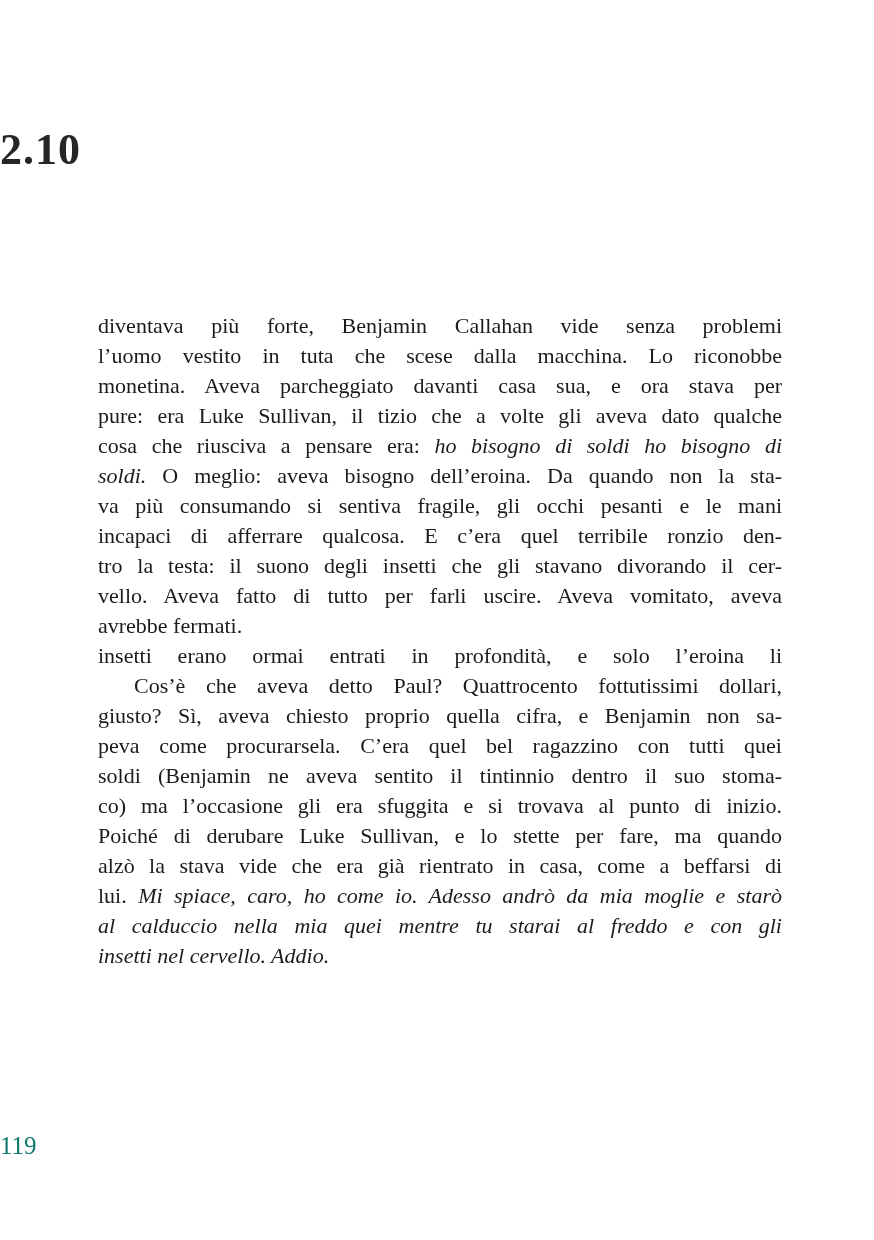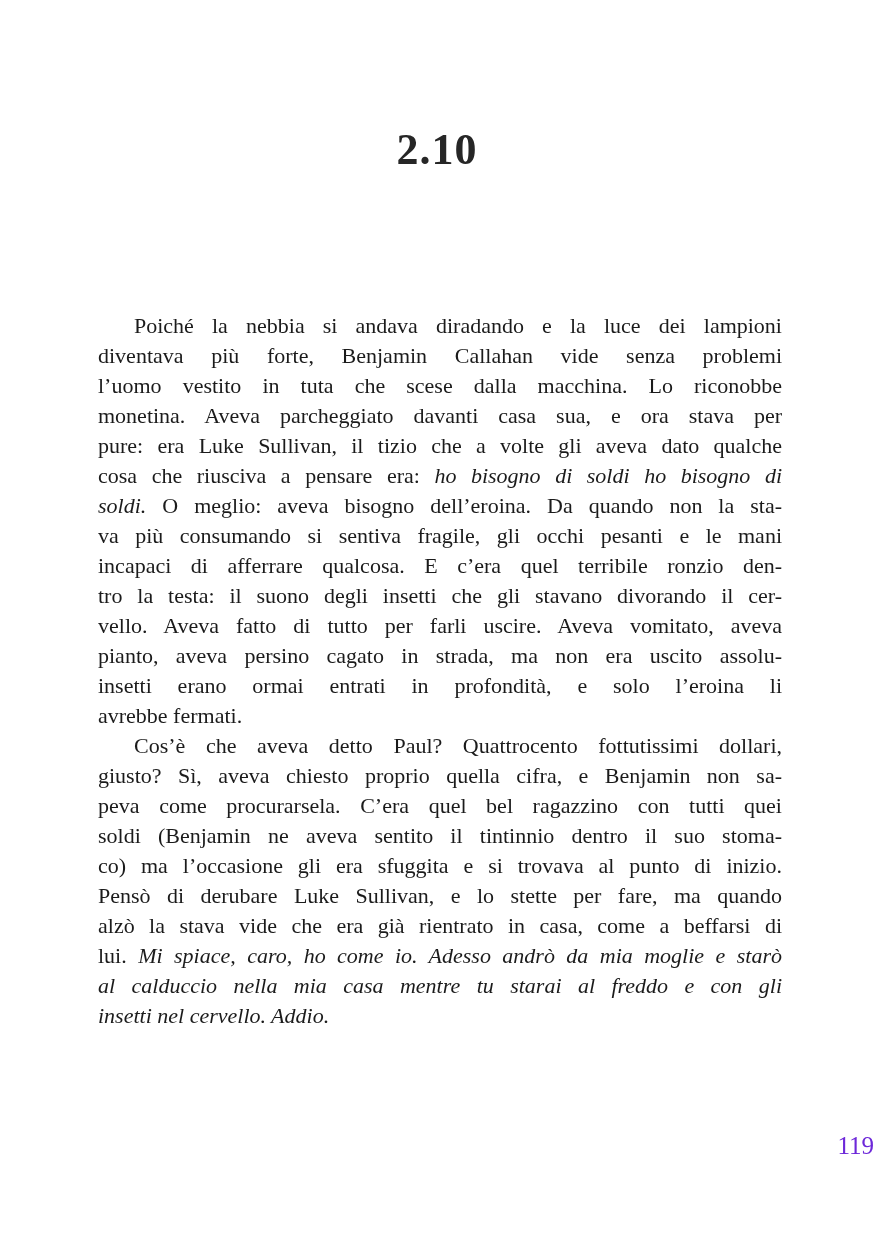--- a/index.html
+++ b/index.html
@@ -14,21 +14,21 @@
     background: #ffffff;
     color: #1e1e1e;
     font-family: "Liberation Serif", serif;
     overflow: hidden;
   }
   .chapter-heading {
     position: absolute;
     top: 124px;
     left: 0;
     width: 100%;
-    text-align: center;
+    text-align: left;
     font-size: 44px;
     font-weight: 700;
     color: #262626;
     letter-spacing: 1px;
   }
   .text-block {
     position: absolute;
     top: 311px;
     left: 98px;
     width: 684px;
@@ -51,56 +51,54 @@
     text-align-last: left;
   }
   .seg.italic {
     font-style: italic;
   }
   .page-number {
     position: absolute;
     top: 1132px;
     left: 0;
     width: 100%;
-    text-align: right;
+    text-align: left;
     font-size: 25px;
-    color: #6d28d9;
+    color: #0f766e;
   }
 </style>
 </head>
 <body>
 
 <div class="page">
   <div class="chapter-heading">2.10</div>
 
   <div class="text-block">
       <div class="paragraph">
-        <div class="line indent"><span class="seg">Poiché la nebbia si andava diradando e la luce dei lampioni</span></div>
         <div class="line"><span class="seg">diventava più forte, Benjamin Callahan vide senza problemi</span></div>
         <div class="line"><span class="seg">l’uomo vestito in tuta che scese dalla macchina. Lo riconobbe</span></div>
         <div class="line"><span class="seg">monetina. Aveva parcheggiato davanti casa sua, e ora stava per</span></div>
         <div class="line"><span class="seg">pure: era Luke Sullivan, il tizio che a volte gli aveva dato qualche</span></div>
         <div class="line"><span class="seg">cosa che riusciva a pensare era: </span><span class="seg italic">ho bisogno di soldi ho bisogno di</span></div>
         <div class="line"><span class="seg italic">soldi.</span><span class="seg"> O meglio: aveva bisogno dell’eroina. Da quando non la sta-</span></div>
         <div class="line"><span class="seg">va più consumando si sentiva fragile, gli occhi pesanti e le mani</span></div>
         <div class="line"><span class="seg">incapaci di afferrare qualcosa. E c’era quel terribile ronzio den-</span></div>
         <div class="line"><span class="seg">tro la testa: il suono degli insetti che gli stavano divorando il cer-</span></div>
         <div class="line"><span class="seg">vello. Aveva fatto di tutto per farli uscire. Aveva vomitato, aveva</span></div>
-        <div class="line"><span class="seg">pianto, aveva persino cagato in strada, ma non era uscito assolu-</span></div>
+        <div class="line last"><span class="seg">avrebbe fermati.</span></div>
         <div class="line"><span class="seg">insetti erano ormai entrati in profondità, e solo l’eroina li</span></div>
-        <div class="line last"><span class="seg">avrebbe fermati.</span></div>
       </div>
       <div class="paragraph">
         <div class="line indent"><span class="seg">Cos’è che aveva detto Paul? Quattrocento fottutissimi dollari,</span></div>
         <div class="line"><span class="seg">giusto? Sì, aveva chiesto proprio quella cifra, e Benjamin non sa-</span></div>
         <div class="line"><span class="seg">peva come procurarsela. C’era quel bel ragazzino con tutti quei</span></div>
         <div class="line"><span class="seg">soldi (Benjamin ne aveva sentito il tintinnio dentro il suo stoma-</span></div>
         <div class="line"><span class="seg">co) ma l’occasione gli era sfuggita e si trovava al punto di inizio.</span></div>
-        <div class="line"><span class="seg">Pensò di derubare Luke Sullivan, e lo stette per fare, ma quando</span></div>
+        <div class="line"><span class="seg">Poiché di derubare Luke Sullivan, e lo stette per fare, ma quando</span></div>
         <div class="line"><span class="seg">alzò la stava vide che era già rientrato in casa, come a beffarsi di</span></div>
         <div class="line"><span class="seg">lui. </span><span class="seg italic">Mi spiace, caro, ho come io. Adesso andrò da mia moglie e starò</span></div>
-        <div class="line"><span class="seg italic">al calduccio nella mia casa mentre tu starai al freddo e con gli</span></div>
+        <div class="line"><span class="seg italic">al calduccio nella mia quei mentre tu starai al freddo e con gli</span></div>
         <div class="line last"><span class="seg italic">insetti nel cervello. Addio.</span></div>
       </div>
     </div>
 
   <div class="page-number">119</div>
 </div>
 
 </body></html>

